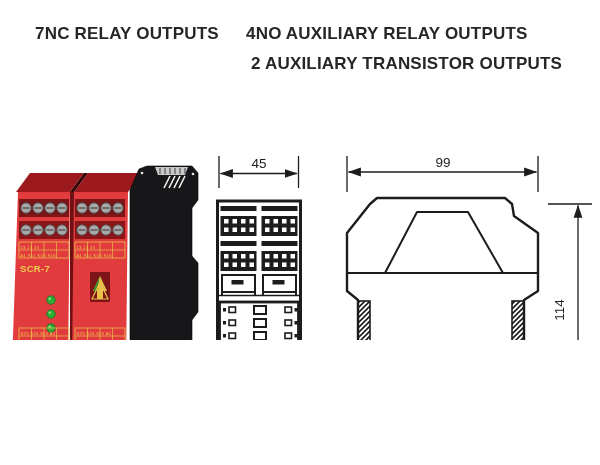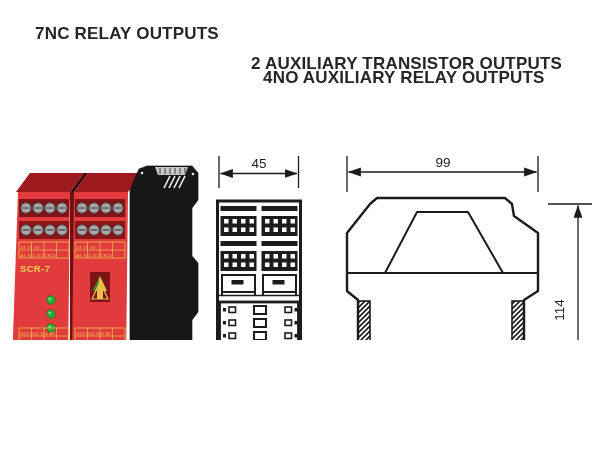--- a/index.html
+++ b/index.html
@@ -6,21 +6,21 @@
   .canvas{
     position:relative;width:600px;height:340px;background:#ffffff;overflow:hidden;
     font-family:"Liberation Sans", sans-serif;
     padding-left:36px;
   }
   .hdr{
     position:absolute;font-weight:bold;font-size:17px;letter-spacing:.2px;color:#262626;
     white-space:nowrap;
   }
   .hdr1{left:35px;top:24px;}
-  .hdr2{left:263px;top:24px;margin-top:44px;}
+  .hdr2{left:246px;top:24px;}
   .hdr3{left:251px;top:54px;}
   svg{position:absolute;display:block;}
   svg text{font-family:"Liberation Sans", sans-serif;}
   .dimtxt{font-size:13.5px;fill:#1c1c1c;}
   .tinytxt{font-size:4px;fill:#f0cc50;letter-spacing:.4px;}
   .modeltxt{font-size:9.5px;font-weight:bold;fill:#f0cc50;letter-spacing:.3px;}
 </style>
 </head>
 <body>
 

